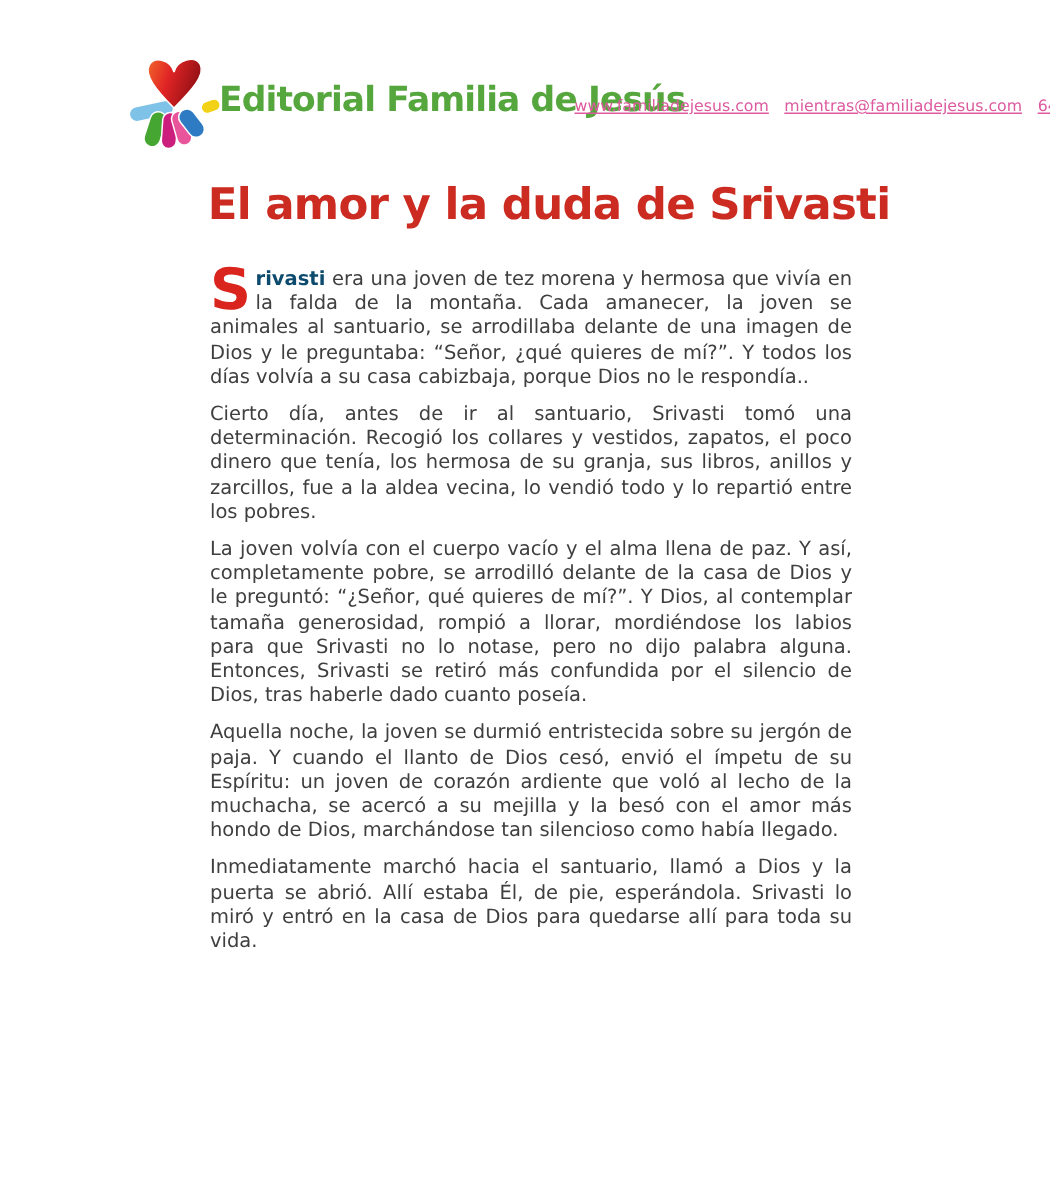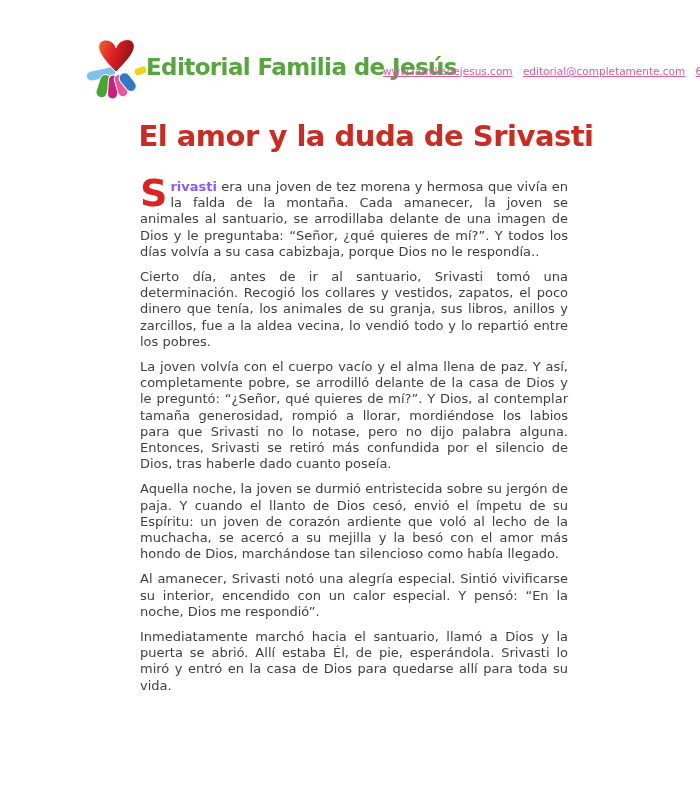--- a/index.html
+++ b/index.html
@@ -66,21 +66,21 @@
   .article p { margin: 0 0 9px 0; }
   .dropcap {
     float: left;
     font-size: 38px;
     line-height: 29px;
     font-weight: bold;
     color: #d9251d;
     padding-right: 3px;
   }
   .lead {
-    color: #8b5cf6;
+    color: #0c4a6e;
     font-weight: bold;
   }
 </style>
 </head>
 <body>
 
 <div class="page">
 
   <svg class="logo" viewBox="0 0 64 68" xmlns="http://www.w3.org/2000/svg" aria-hidden="true">
     <defs>
@@ -104,31 +104,30 @@
              C30 8, 19 5, 15.5 11.5
              C12 18, 20 28, 32 40
              C44 28, 53 18, 49.5 11
              C46 4.5, 34 8, 32 16 Z" fill="url(#heartGrad)" stroke="#ffffff" stroke-width="1"></path>
   </svg>
 
   <div class="brand">Editorial Familia de Jesús</div>
 
   <div class="contact">
     <span>www.familiadejesus.com</span>
-    <span>editorial@completamente.com</span>
+    <span>mientras@familiadejesus.com</span>
     <span>649547862</span>
   </div>
 
   <h1 class="title">El amor y la duda de Srivasti</h1>
 
   <div class="article">
     <p>
       <span class="dropcap">S</span><span class="lead">rivasti</span><span> era una joven de tez morena y hermosa que vivía en la falda de la montaña. Cada amanecer, la joven se animales al santuario, se arrodillaba delante de una imagen de Dios y le preguntaba: “Señor, ¿qué quieres de mí?”. Y todos los días volvía a su casa cabizbaja, porque Dios no le respondía..</span>
     </p>
-    <p>Cierto día, antes de ir al santuario, Srivasti tomó una determinación. Recogió los collares y vestidos, zapatos, el poco dinero que tenía, los animales de su granja, sus libros, anillos y zarcillos, fue a la aldea vecina, lo vendió todo y lo repartió entre los pobres.</p>
+    <p>Cierto día, antes de ir al santuario, Srivasti tomó una determinación. Recogió los collares y vestidos, zapatos, el poco dinero que tenía, los hermosa de su granja, sus libros, anillos y zarcillos, fue a la aldea vecina, lo vendió todo y lo repartió entre los pobres.</p>
     <p>La joven volvía con el cuerpo vacío y el alma llena de paz. Y así, completamente pobre, se arrodilló delante de la casa de Dios y le preguntó: “¿Señor, qué quieres de mí?”. Y Dios, al contemplar tamaña generosidad, rompió a llorar, mordiéndose los labios para que Srivasti no lo notase, pero no dijo palabra alguna. Entonces, Srivasti se retiró más confundida por el silencio de Dios, tras haberle dado cuanto poseía.</p>
     <p>Aquella noche, la joven se durmió entristecida sobre su jergón de paja. Y cuando el llanto de Dios cesó, envió el ímpetu de su Espíritu: un joven de corazón ardiente que voló al lecho de la muchacha, se acercó a su mejilla y la besó con el amor más hondo de Dios, marchándose tan silencioso como había llegado.</p>
-    <p>Al amanecer, Srivasti notó una alegría especial. Sintió vivificarse su interior, encendido con un calor especial. Y pensó: “En la noche, Dios me respondió”.</p>
     <p>Inmediatamente marchó hacia el santuario, llamó a Dios y la puerta se abrió. Allí estaba Él, de pie, esperándola. Srivasti lo miró y entró en la casa de Dios para quedarse allí para toda su vida.</p>
 
   </div>
 
 </div>
 
 </body></html>

